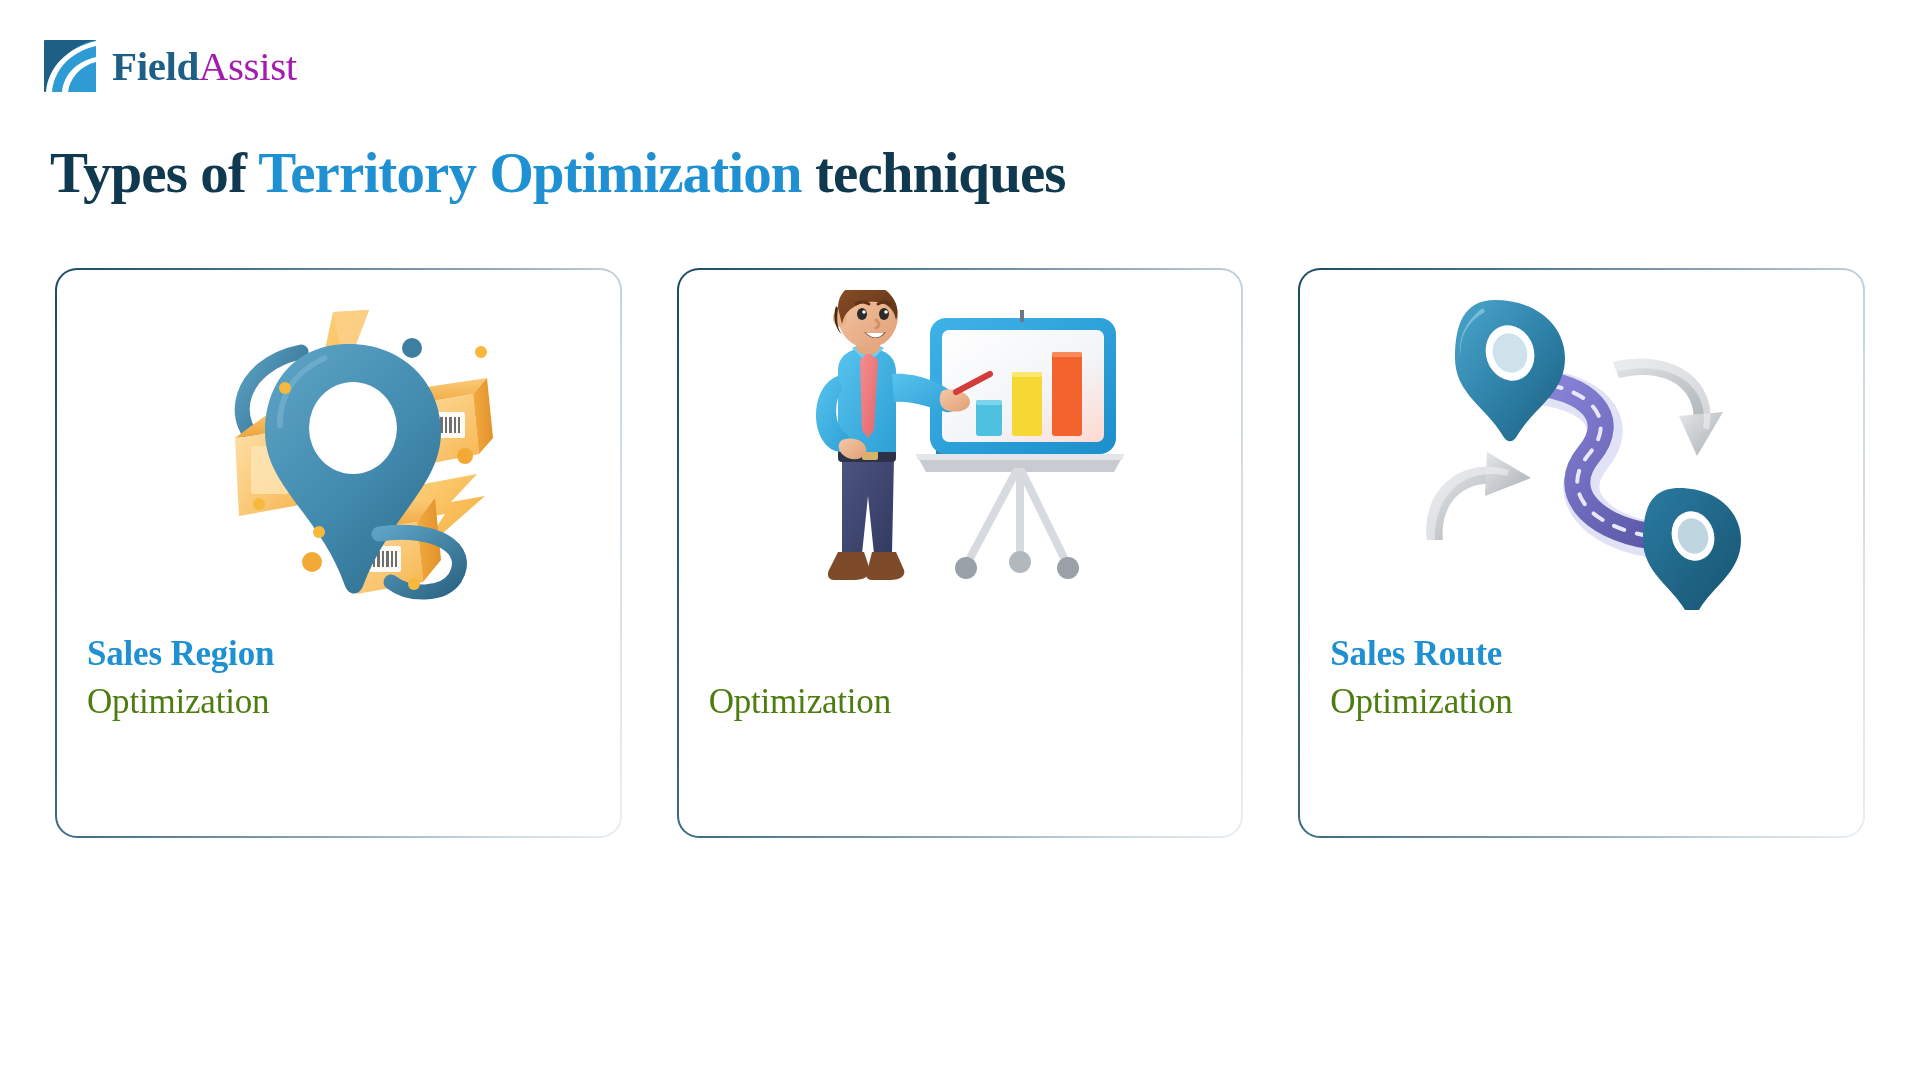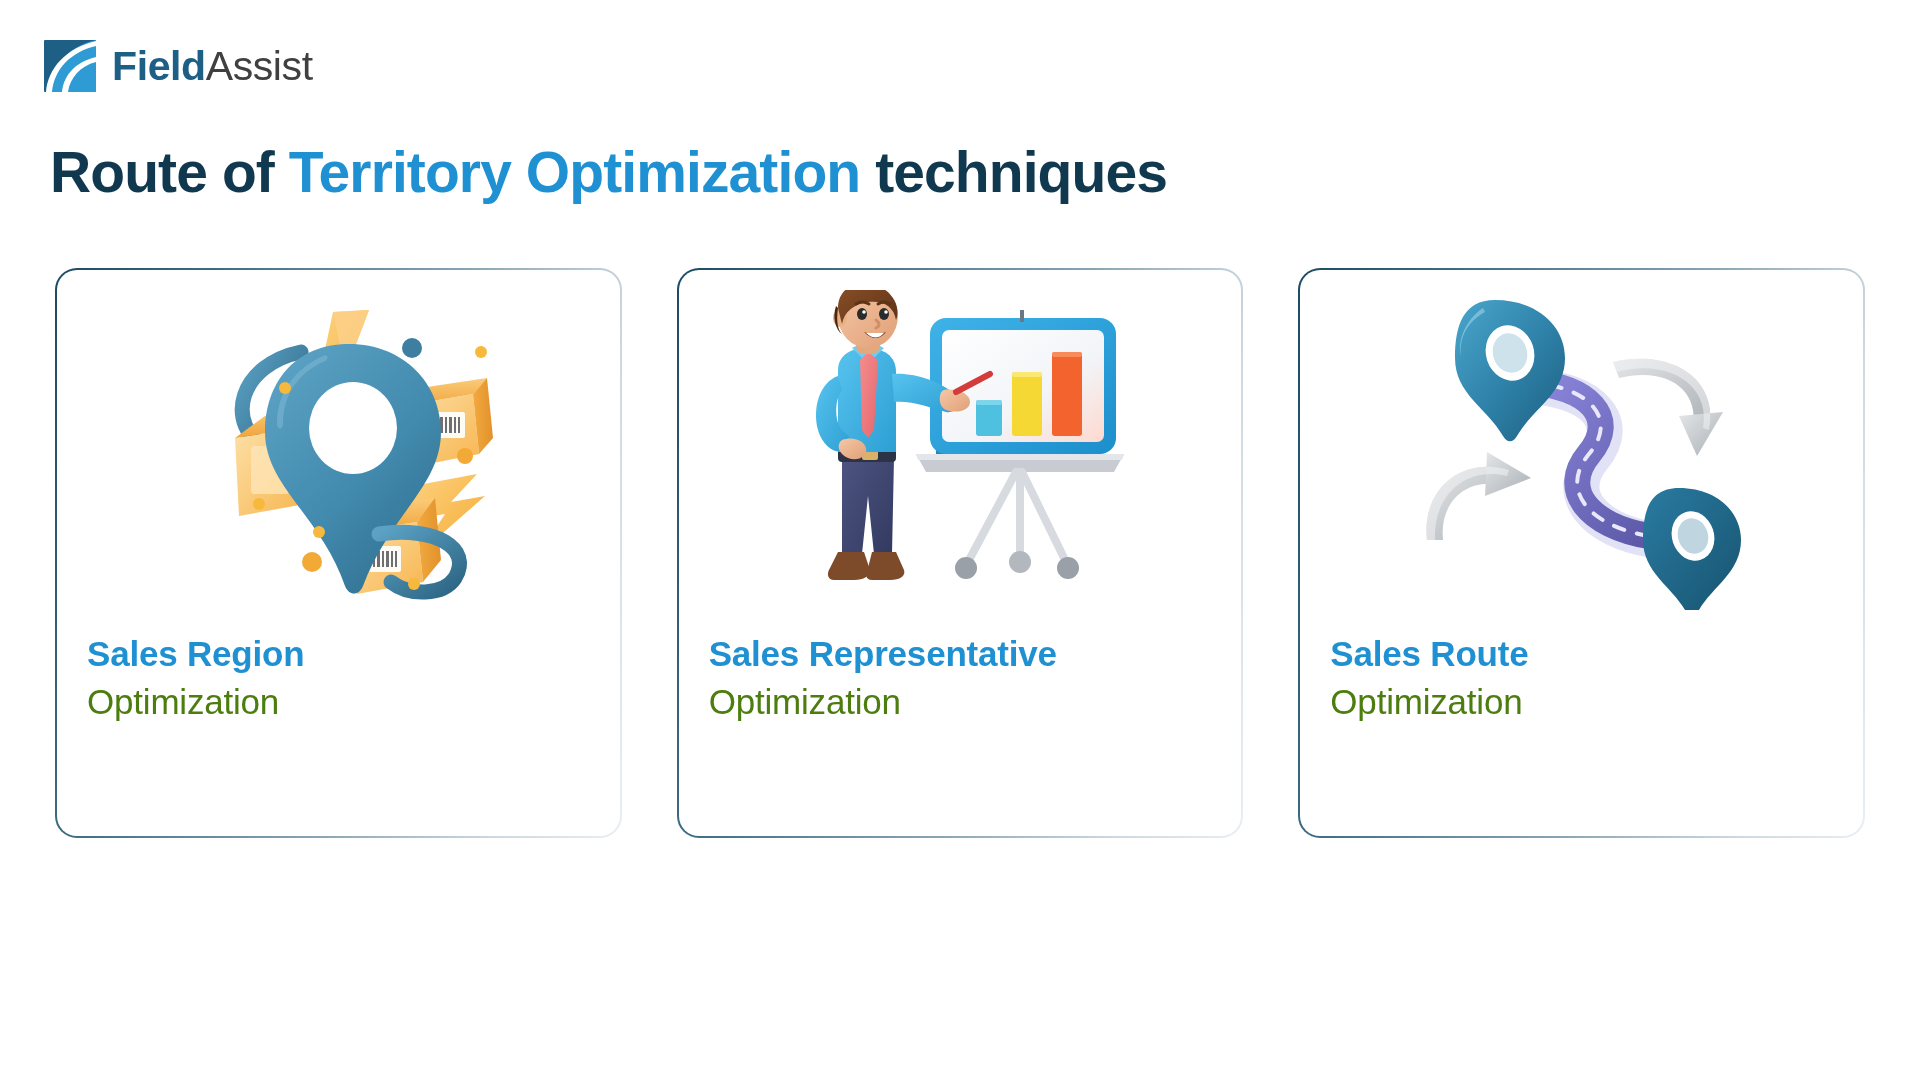--- a/index.html
+++ b/index.html
@@ -11,20 +11,21 @@
     background: #ffffff;
     font-family: "Liberation Sans", sans-serif;
     overflow: hidden;
   }
 
   .page {
     position: relative;
     width: 1920px;
     height: 1080px;
     background: #ffffff;
+    font-family: Liberation Serif, serif;
   }
 
   
   .logo {
     position: absolute;
     left: 44px;
     top: 40px;
     display: flex;
     align-items: center;
     gap: 16px;
@@ -38,21 +39,21 @@
   .logo-text {
     font-size: 41px;
     font-weight: 700;
     letter-spacing: -0.4px;
     line-height: 1;
     white-space: nowrap;
     display: flex;
     align-items: baseline;
   }
   .logo-field { color: #1d5f85; }
-  .logo-assist { color: #404040; font-weight: 400; }
+  .logo-assist { color: #a21caf; font-weight: 400; }
 
   
   .heading {
     position: absolute;
     left: 50px;
     top: 140px;
     font-size: 57px;
     font-weight: 700;
     letter-spacing: -0.9px;
     line-height: 1.15;
@@ -136,21 +137,21 @@
         <path d="M52 6 C26 12 10 30 8 52 L2 52 C4 28 22 8 52 1 Z" fill="#ffffff"></path>
         <path d="M52 22 C36 26 26 38 24 52 L18 52 C20 34 32 22 52 17 Z" fill="#ffffff"></path>
       </g>
     </svg>
     <div class="logo-text">
       <span class="logo-field">Field</span>
         <span class="logo-assist">Assist</span>
     </div>
   </div>
 
-  <h1 class="heading"><span>Route of </span><span class="hl">Territory Optimization</span><span> techniques</span></h1>
+  <h1 class="heading"><span>Types of </span><span class="hl">Territory Optimization</span><span> techniques</span></h1>
 
   <div class="cards">
 
     <div class="card">
       <div class="card-inner">
         <div class="card-art">
           <svg width="330" height="320" viewBox="0 0 330 320">
             <defs>
               <linearGradient id="c1box" x1="0" y1="0" x2="1" y2="1">
                 <stop offset="0" stop-color="#fde0a8"></stop>
@@ -356,21 +357,21 @@
               <path d="M88 14 Q94 10 100 14" stroke="#5e3318" stroke-width="3" fill="none" stroke-linecap="round"></path>
 
               <path d="M86 30 q6 5 0 8" stroke="#d08f67" stroke-width="3" fill="none" stroke-linecap="round"></path>
 
               <path d="M74 42 q12 12 22 0 q-11 5 -22 0 Z" fill="#5c2a27"></path>
               <path d="M76 43 q10 9 18 0 Z" fill="#ffffff"></path>
             </g>
           </svg>
         </div>
         <div class="card-label">
-          <span class="lbl-accent">Sales Representative</span><br>
+          <br>
           <span class="lbl-base">Optimization</span>
         </div>
       </div>
     </div>
 
     <div class="card">
       <div class="card-inner">
         <div class="card-art">
           <svg width="330" height="320" viewBox="0 0 330 320">
             <defs>

